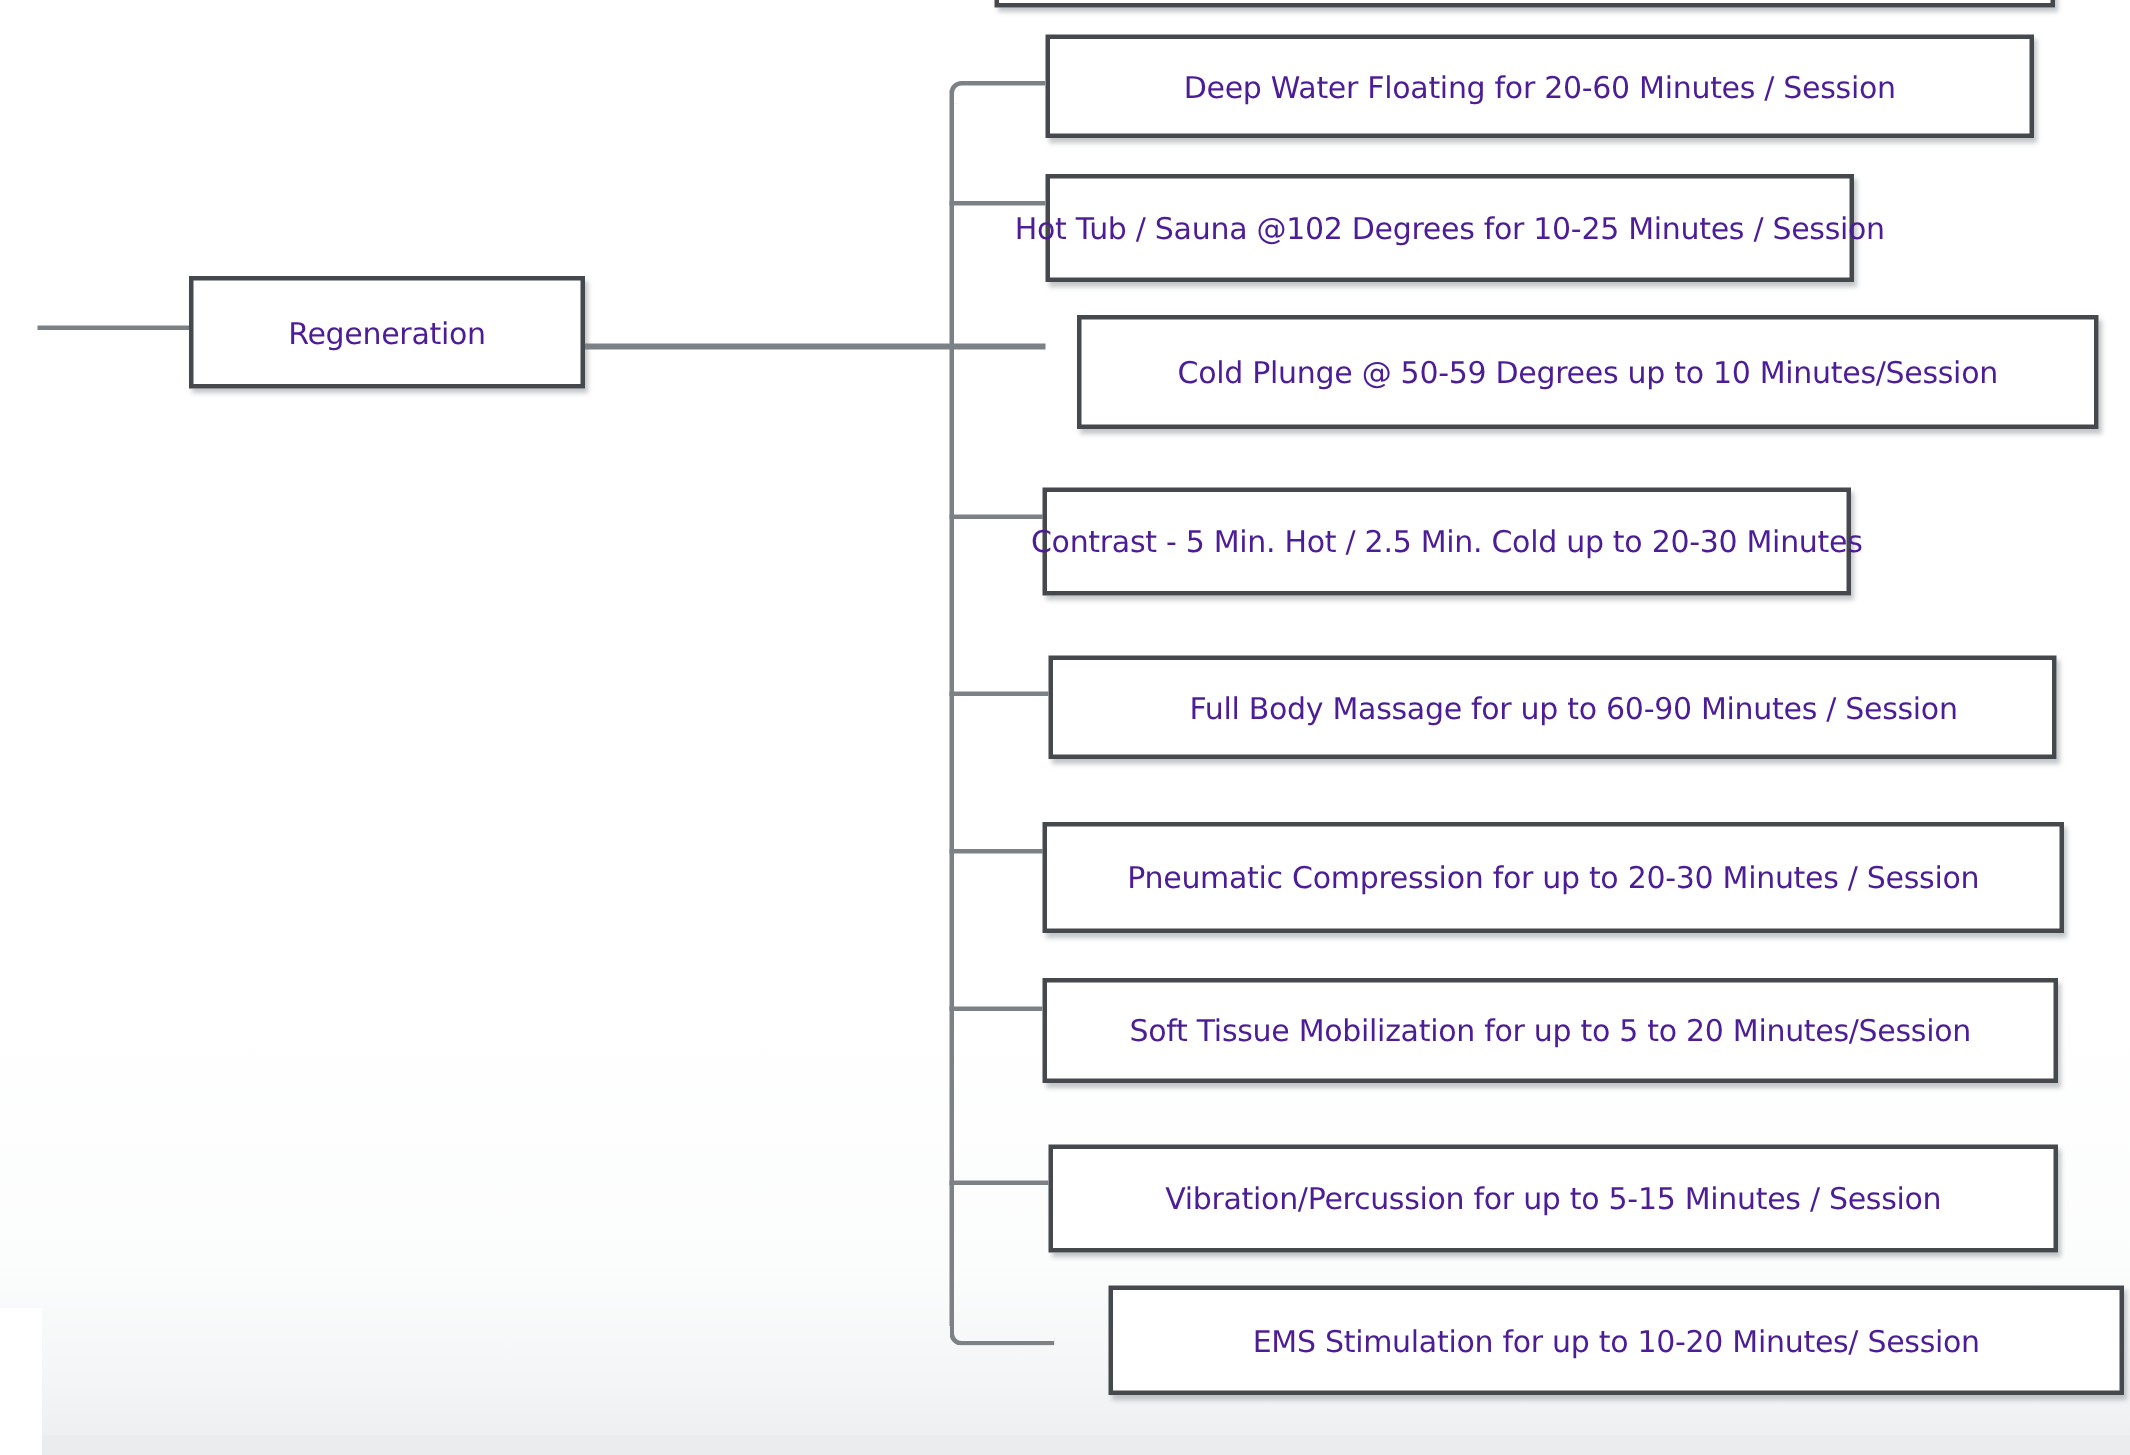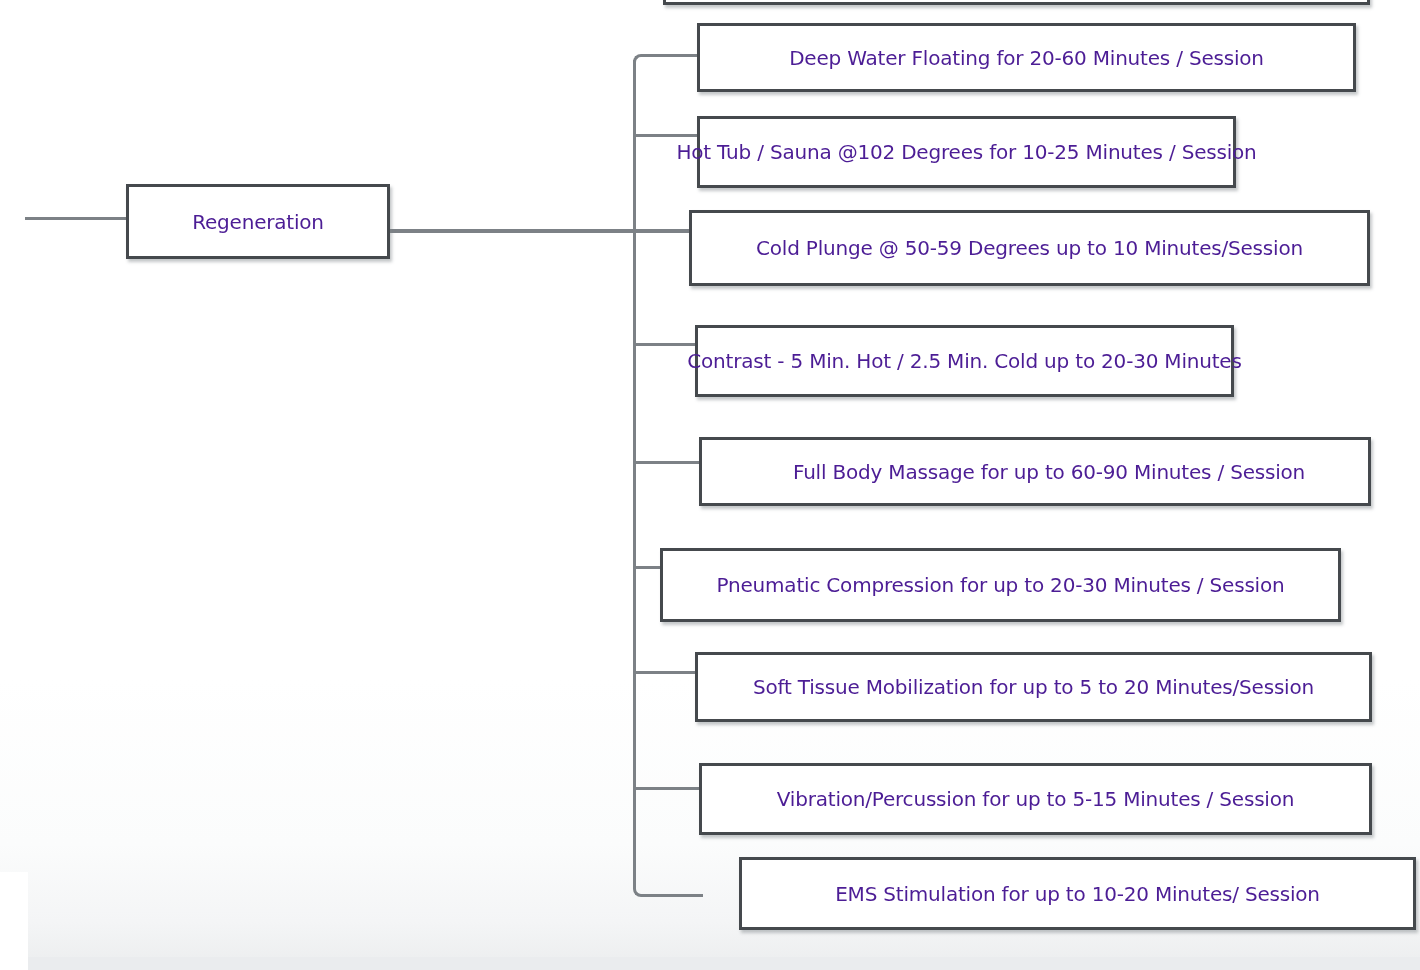--- a/index.html
+++ b/index.html
@@ -79,30 +79,30 @@
   <div class="node" style="left:126px;top:184px;width:264px;height:75px;">
     <span>Regeneration</span>
   </div>
 
   <div class="node" style="left:697px;top:23px;width:659px;height:69px;">
     <span>Deep Water Floating for 20-60 Minutes / Session</span>
   </div>
   <div class="node" style="left:697px;top:116px;width:539px;height:72px;">
     <span>Hot Tub / Sauna @102 Degrees for 10-25 Minutes / Session</span>
   </div>
-  <div class="node" style="left:689px;top:210px;width:681px;height:76px;">
+  <div class="node" style="left:718px;top:210px;width:681px;height:76px;">
     <span>Cold Plunge @ 50-59 Degrees up to 10 Minutes/Session</span>
   </div>
   <div class="node" style="left:695px;top:325px;width:539px;height:72px;justify-content:center;">
     <span>Contrast - 5 Min. Hot / 2.5 Min. Cold up to 20-30 Minutes</span>
   </div>
   <div class="node" style="left:699px;top:437px;width:672px;height:69px;padding-left:28px;">
     <span>Full Body Massage for up to 60-90 Minutes / Session</span>
   </div>
-  <div class="node" style="left:660px;top:548px;width:681px;height:74px;">
+  <div class="node" style="left:695px;top:548px;width:681px;height:74px;">
     <span>Pneumatic Compression for up to 20-30 Minutes / Session</span>
   </div>
   <div class="node" style="left:695px;top:652px;width:677px;height:70px;text-align:center;">
     <span>Soft Tissue Mobilization for up to 5 to 20 Minutes/Session</span>
   </div>
   <div class="node" style="left:699px;top:763px;width:673px;height:72px;">
     <span>Vibration/Percussion for up to 5-15 Minutes / Session</span>
   </div>
   <div class="node" style="left:703px;top:857px;width:677px;height:73px;margin-left:36px;">
     <span>EMS Stimulation for up to 10-20 Minutes/ Session</span>

